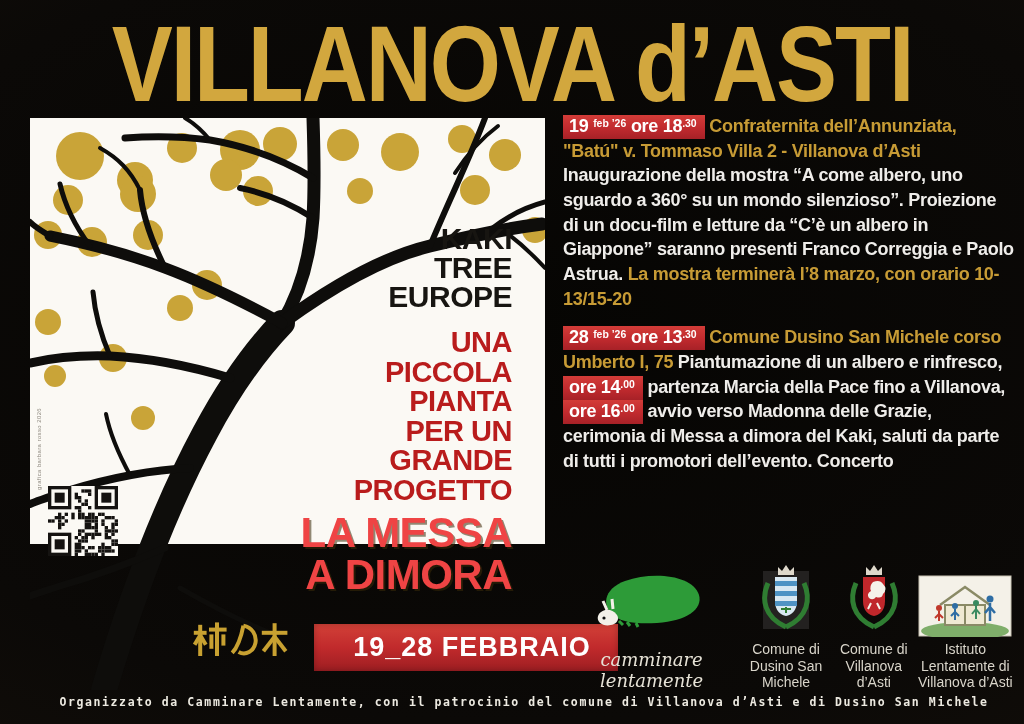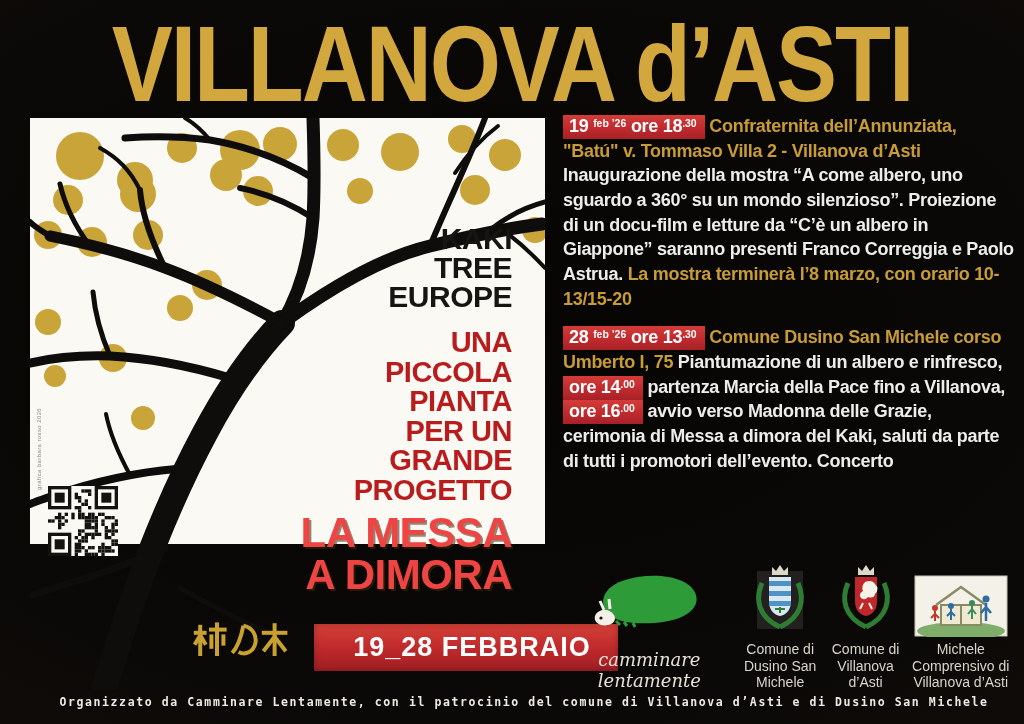--- a/index.html
+++ b/index.html
@@ -362,19 +362,19 @@
         <path d="M47,30 V50" stroke="#8a8a66" stroke-width="2"></path>
         <circle cx="21" cy="33" r="3" fill="#c0392b"></circle>
           <path d="M21,36 V46 M21,39 l-4,4 M21,39 l4,4" stroke="#c0392b" stroke-width="2"></path>
         <circle cx="37" cy="31" r="3" fill="#2e6da4"></circle>
           <path d="M37,34 V45 M37,37 l-4,4 M37,37 l4,4" stroke="#2e6da4" stroke-width="2"></path>
         <circle cx="58" cy="28" r="3" fill="#3a8a5f"></circle>
           <path d="M58,31 V44 M58,34 l-4,5 M58,34 l4,5" stroke="#3a8a5f" stroke-width="2"></path>
         <circle cx="72" cy="24" r="3.5" fill="#2e6da4"></circle>
           <path d="M72,28 V46 M72,32 l-5,6 M72,32 l5,6" stroke="#2e6da4" stroke-width="2.5"></path>
       </svg>
-      <div class="logo-label">Michele Comprensivo di
+      <div class="logo-label">Istituto Lentamente di
 Villanova d’Asti</div>
     </div>
   </div>
 
   <div class="footer">Organizzato da Camminare Lentamente, con il patrocinio del comune di Villanova d’Asti e di Dusino San Michele</div>
 </div>
 
 </body></html>

